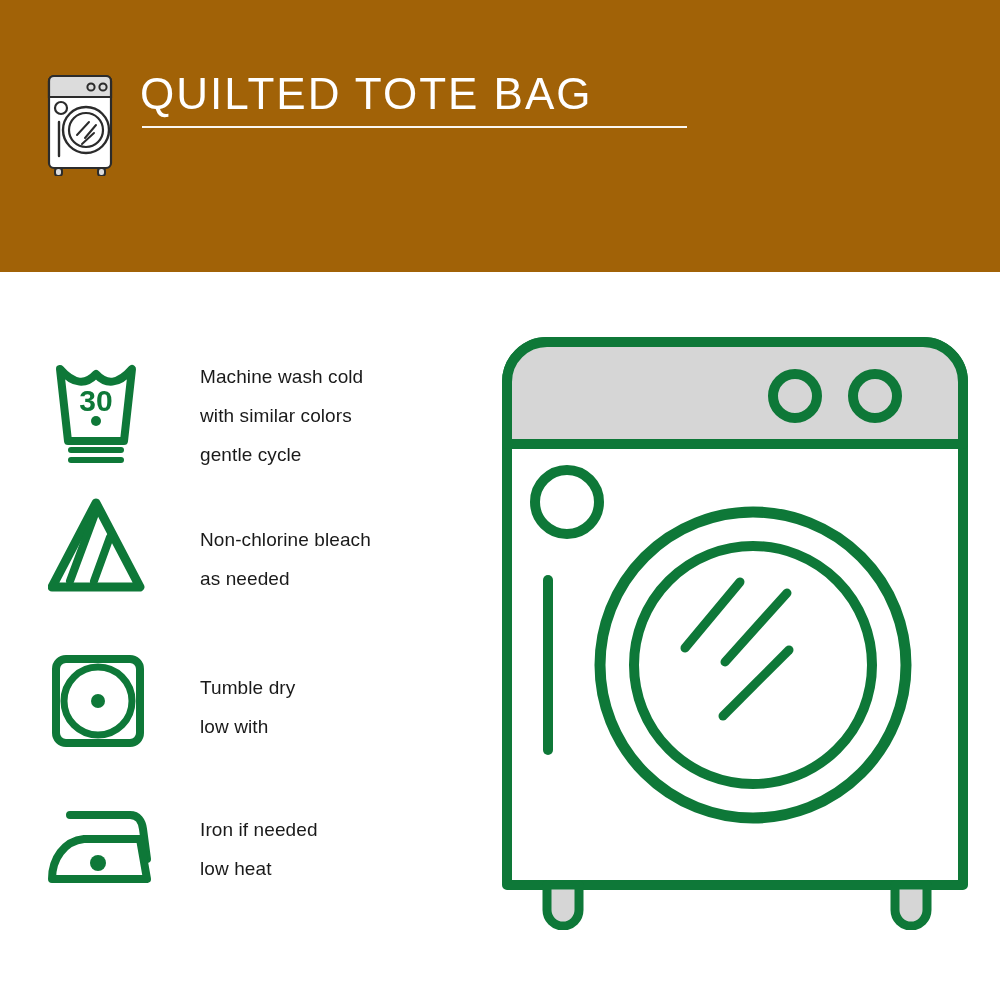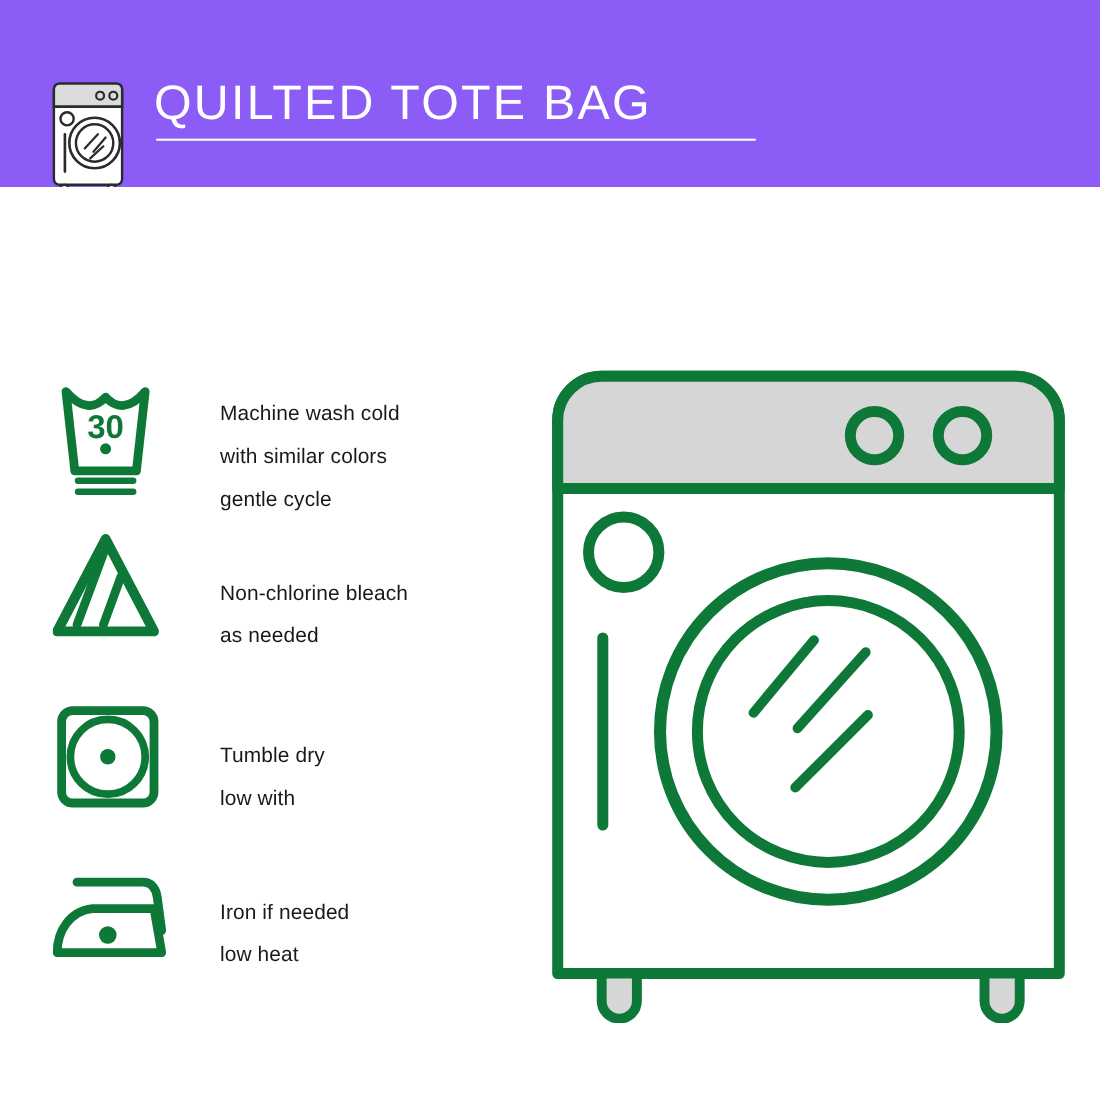--- a/index.html
+++ b/index.html
@@ -20,22 +20,22 @@
     height: 1000px;
     background: #ffffff;
   }
 
   
   .header {
     position: absolute;
     left: 0;
     top: 0;
     width: 1000px;
-    height: 170px;
-    background: #8b5cf6;
+    height: 272px;
+    background: #a16207;
     overflow: hidden;
   }
   .header-logo {
     position: absolute;
     left: 44px;
     top: 72px;
     width: 72px;
     height: 104px;
   }
   .header-titles {
@@ -80,21 +80,21 @@
   }
   .care-row {
     position: absolute;
     left: 0;
     width: 470px;
     display: block;
   }
   .care-icon {
     position: absolute;
     left: 48px;
-    top: 0;
+    top: 13px;
     width: 118px;
     height: 110px;
   }
   .care-text {
     position: absolute;
     left: 200px;
     color: #1a1a1a;
     font-size: 19px;
     font-weight: 500;
     line-height: 39px;

